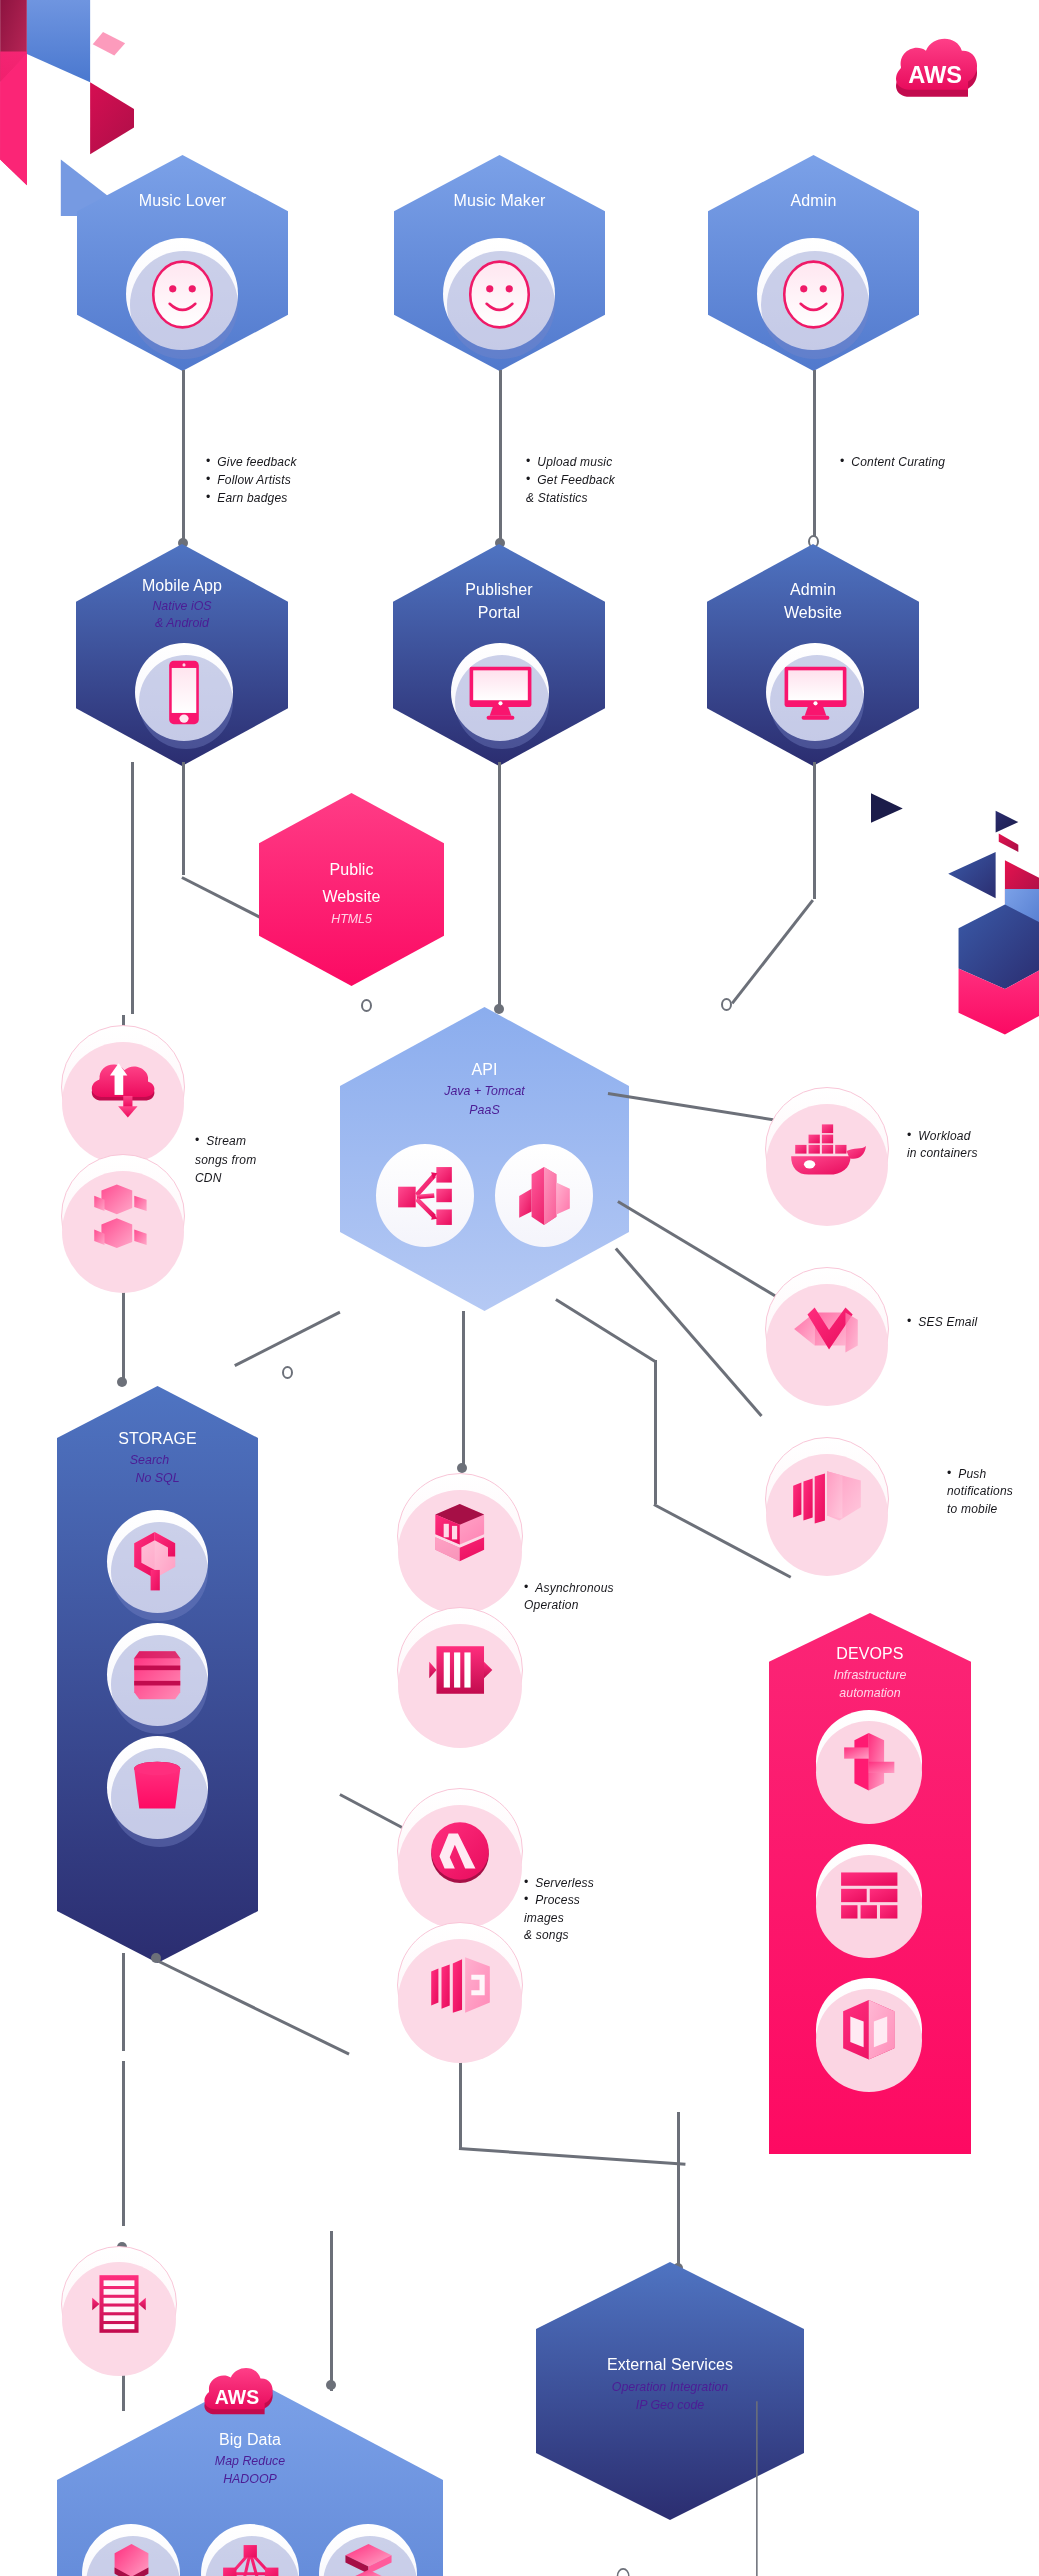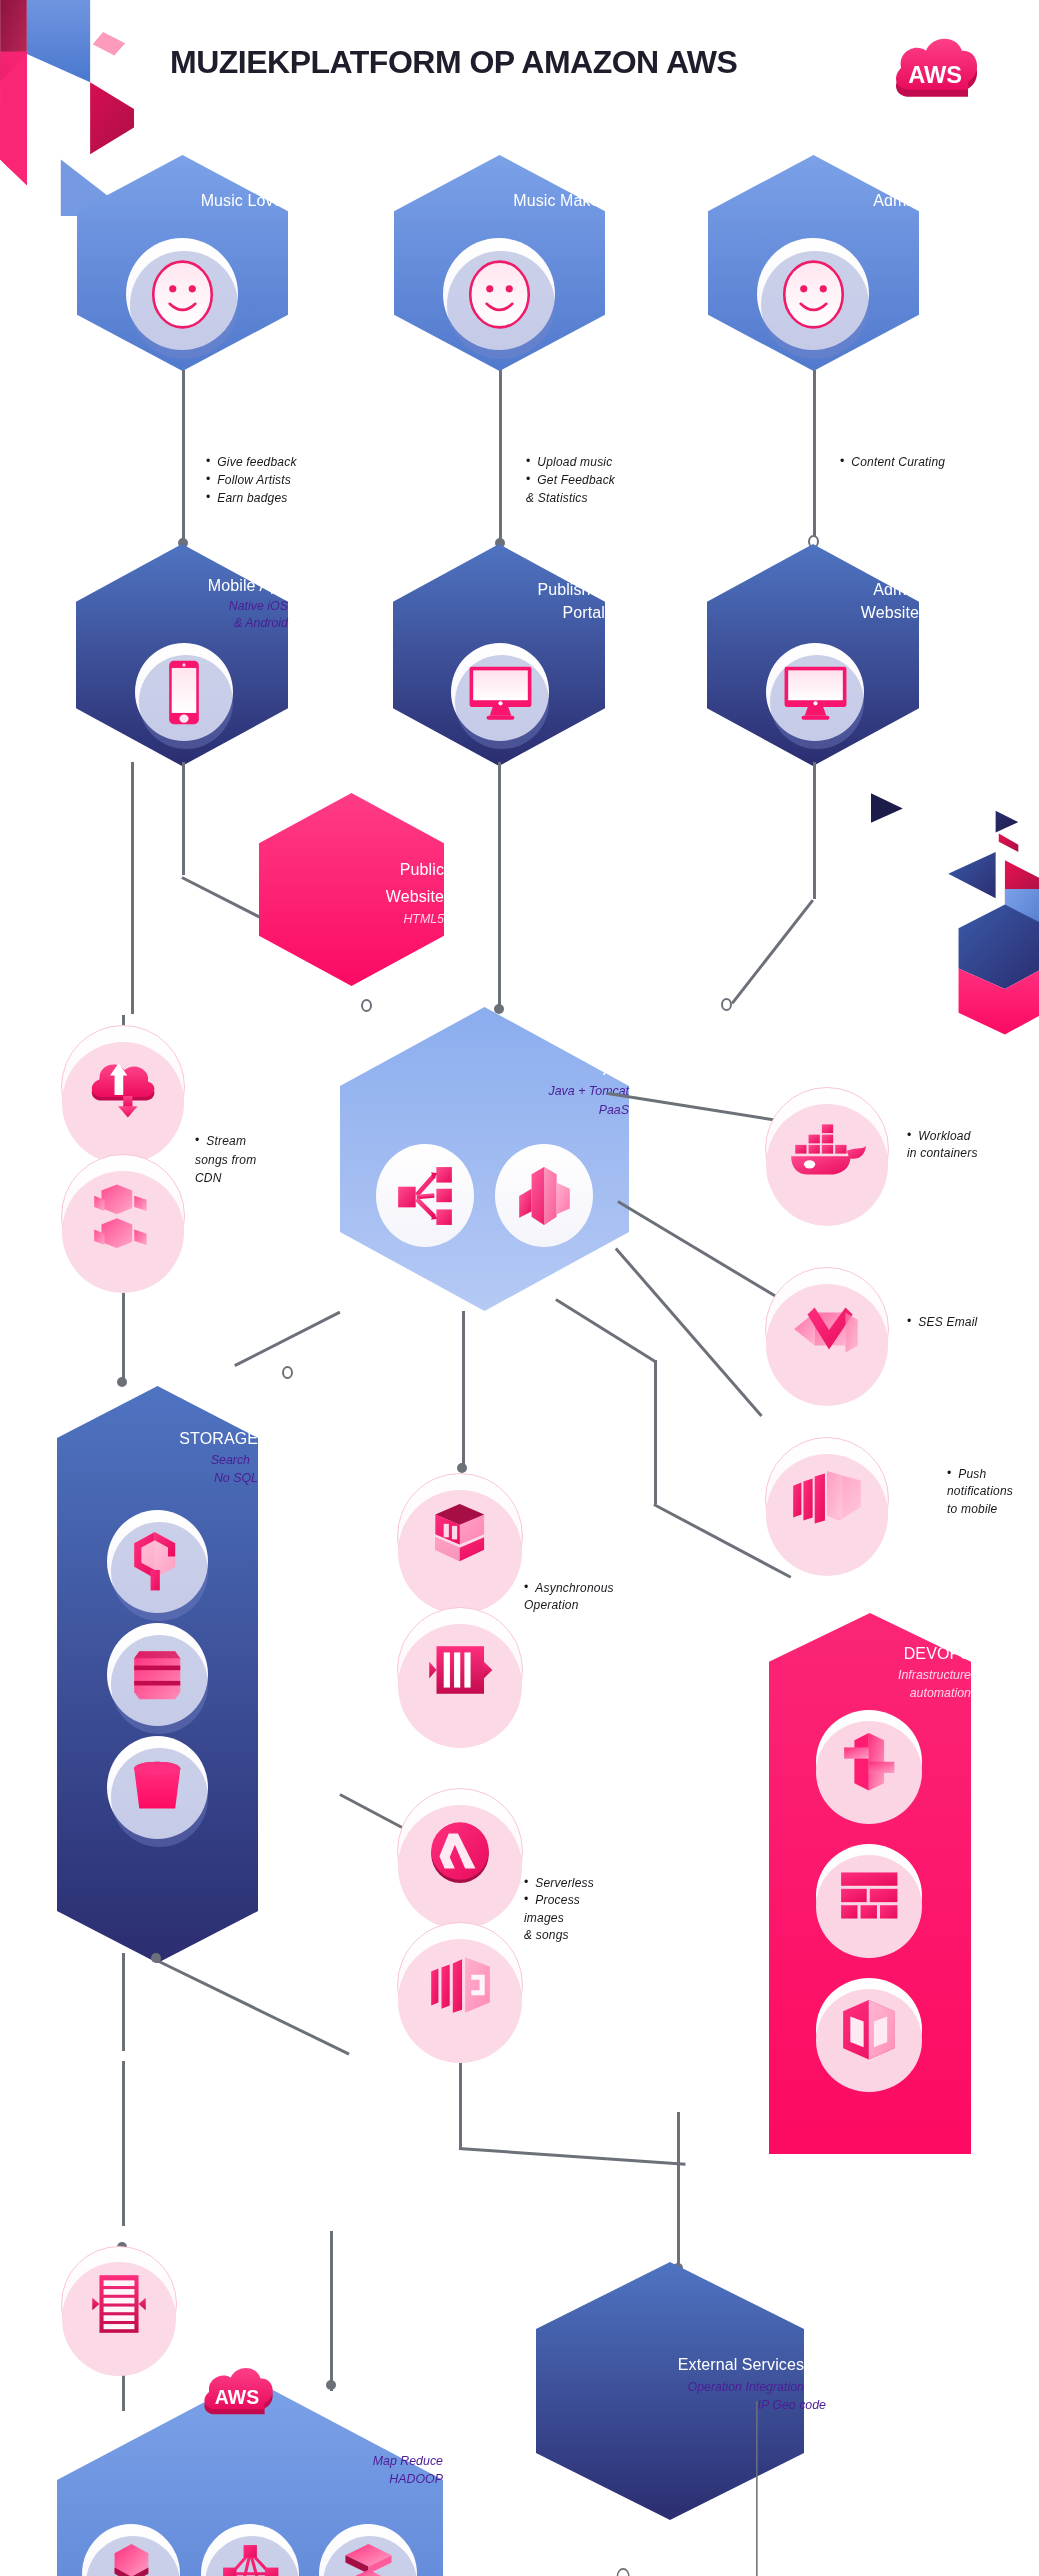--- a/index.html
+++ b/index.html
@@ -21,21 +21,21 @@
   #aws-cloud-badge {
     position:absolute; left:891px; top:25px; width:95px; height:77px;
   }
 
   
   .hex {
     position:absolute;
     clip-path: polygon(50% 0%, 100% 26%, 100% 74%, 50% 100%, 0% 74%, 0% 26%);
   }
   .hex-label {
-    position:absolute; left:0; width:100%; text-align:right;
+    position:absolute; left:0; width:100%; text-align:center;
     color:#fff; pointer-events:none;
   }
   .hex-title { font-size:16px; font-weight:400; line-height:1.16; letter-spacing:0.1px;}
   .hex-sub { font-size:12.4px; font-style:italic; font-weight:300; line-height:1.18; color:#4c1d95; }
 
   
   .disc {
     position:absolute; border-radius:50%;
     background:linear-gradient(180deg,#ffffff 0%,#f4f4fb 100%);
     display:flex; align-items:center; justify-content:center;
@@ -101,21 +101,20 @@
     </defs>
     <polygon points="0,0 52,0 52,105 0,160" fill="url(#gMaroon)"></polygon>
     <polygon points="52,0 175,0 175,160 52,105" fill="url(#gBlueD)"></polygon>
     <polygon points="0,100 52,100 52,360 0,310" fill="url(#gPinkD)" opacity=".92"></polygon>
     <polygon points="0,160 52,105 52,360 0,310" fill="#fb2576"></polygon>
     <polygon points="175,160 290,230 175,300" fill="url(#gCrim)"></polygon>
     <polygon points="200,62 243,84 222,108 180,86" fill="#fb8ab0" opacity=".85"></polygon>
     <polygon points="118,310 260,420 118,420" fill="#6f95e0" opacity=".95"></polygon>
   </svg>
 
-  <div id="page-title">MUZIEKPLATFORM OP AMAZON AWS</div>
 
   <div id="aws-cloud-badge">
     <svg width="95" height="77" viewBox="0 0 185 150">
       <defs>
         <linearGradient id="gAws" x1="0" y1="0" x2="0" y2="1">
           <stop offset="0%" stop-color="#ff3f88"></stop>
             <stop offset="100%" stop-color="#e80c5d"></stop>
         </linearGradient>
       </defs>
       <path d="M36 126 C8 126 2 100 20 84 C12 54 46 34 68 50 C80 20 128 18 138 50
@@ -658,21 +657,21 @@
       <rect x="40" y="99" width="60" height="10" fill="#fff6fa"></rect>
       <polygon points="18,48 32,60 18,72" fill="url(#gLog)"></polygon>
       <polygon points="122,48 108,60 122,72" fill="url(#gLog)"></polygon>
     </svg>
   </div>
 
   <div class="hex" style="left:536px;top:2262px;width:268px;height:258px;
        background:linear-gradient(180deg,#4f74c2 0%,#2b2d70 100%);"></div>
   <div class="hex-label hex-title" style="left:536px;top:2356px;width:268px;">External Services</div>
   <div class="hex-label hex-sub" style="left:536px;top:2380px;width:268px;">Operation Integration</div>
-  <div class="hex-label hex-sub" style="left:536px;top:2398px;width:268px;margin-left:22px;">IP Geo code</div>
+  <div class="hex-label hex-sub" style="left:536px;top:2398px;width:268px;">IP Geo code</div>
 
   <div class="hex" style="left:57px;top:2378px;width:386px;height:392px;
        clip-path:polygon(50% 0%, 100% 26%, 100% 74%, 50% 100%, 0% 74%, 0% 26%);
        background:linear-gradient(180deg,#7ba1e8 0%,#5179cd 100%);"></div>
   <div class="abs" style="left:200px;top:2357px;width:77px;height:64px;z-index:6">
     <svg width="77" height="64" viewBox="0 0 150 125">
       <path d="M30 102 C6 102 2 80 18 68 C12 44 42 28 60 40 C70 16 110 14 118 42
                C146 40 150 80 126 90 L126 102 Z" fill="#c20b4e" transform="translate(0,10)"></path>
       <path d="M30 102 C6 102 2 80 18 68 C12 44 42 28 60 40 C70 16 110 14 118 42
                C146 40 150 80 126 90 L126 102 Z" fill="url(#gAws)"></path>

